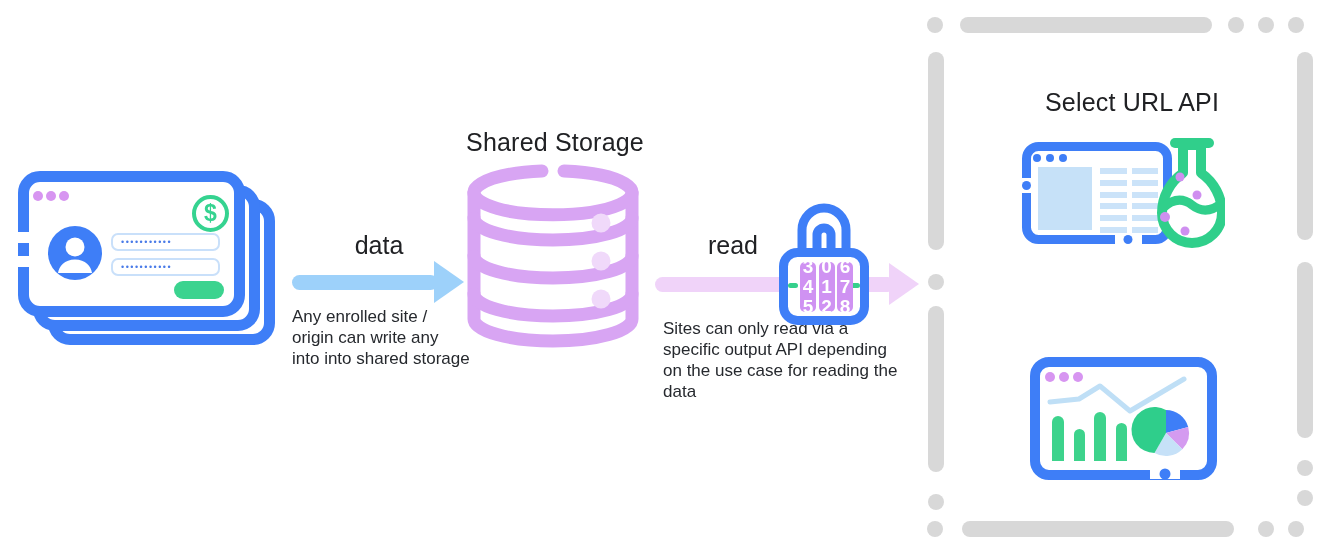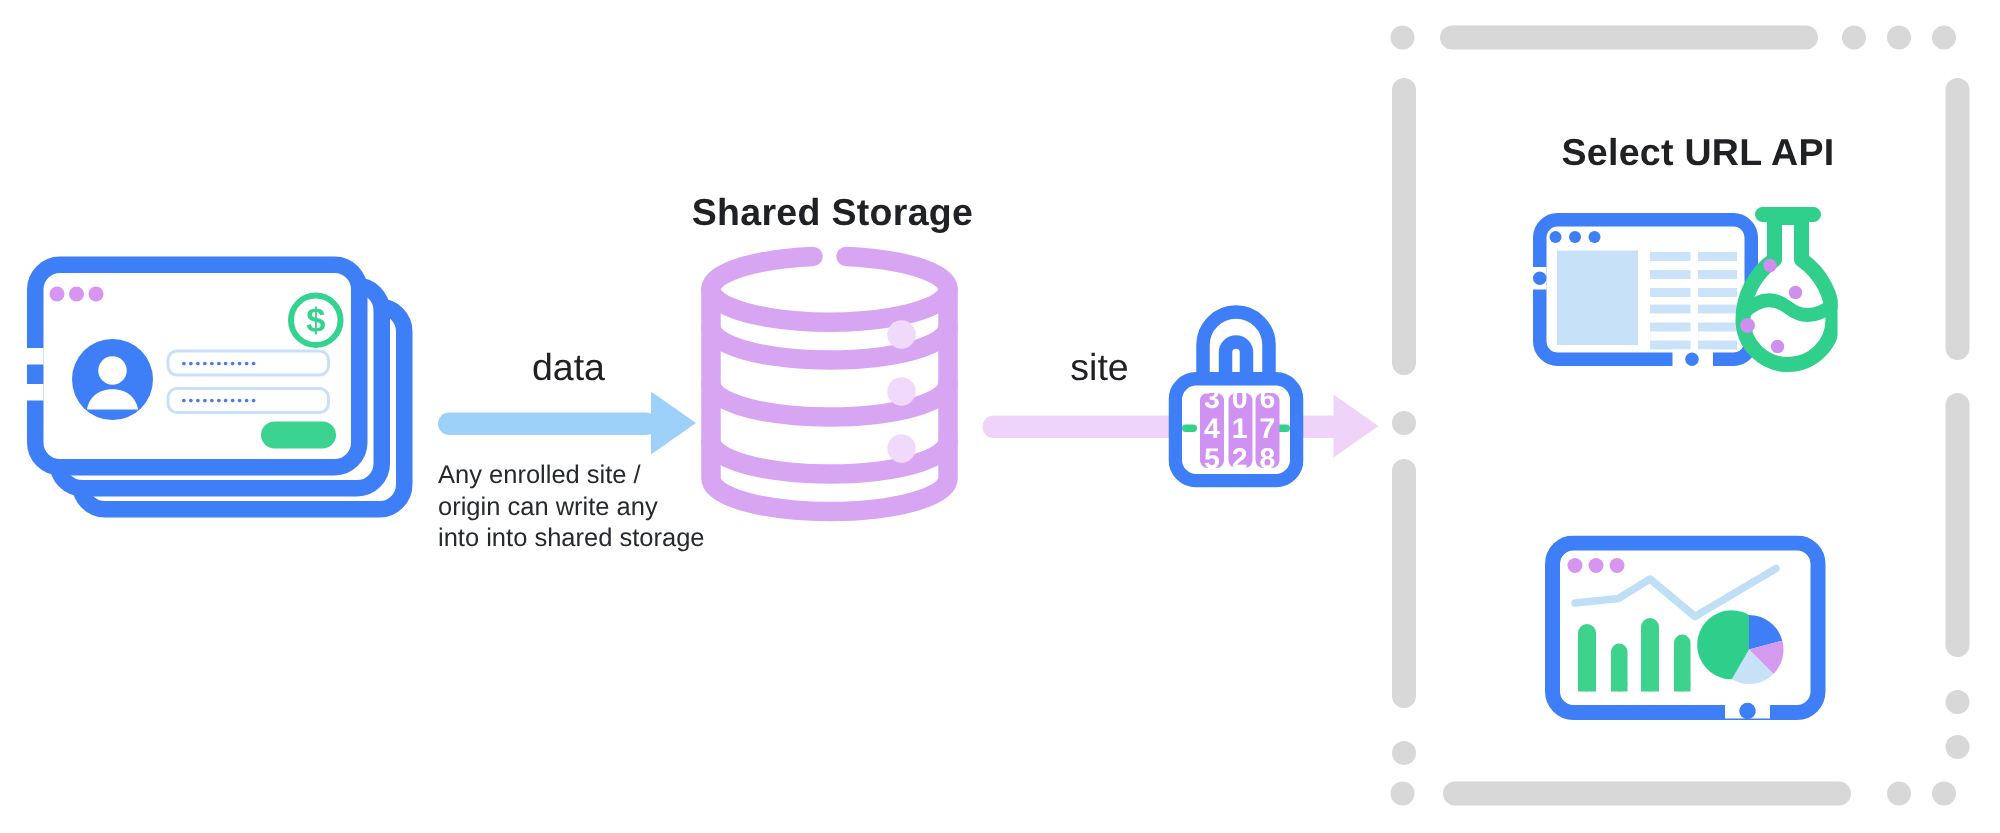--- a/index.html
+++ b/index.html
@@ -18,21 +18,21 @@
   .notch-dot{position:absolute;left:-10px;top:63px;width:9px;height:9px;border-radius:50%;background:#3E7EF7;}
   .dollar{position:absolute;right:5px;top:13px;width:29px;height:29px;border:4px solid #35D390;
           border-radius:50%;color:#35D390;font-size:23px;font-weight:700;text-align:center;line-height:28px;}
   .pw-input{position:absolute;left:82px;width:97px;height:14px;background:#fff;border:2px solid #C9E0FA;
             border-radius:7px;color:#4A7BE8;font-size:9px;letter-spacing:1.5px;line-height:14px;padding-left:8px;overflow:hidden;}
   .login-btn{position:absolute;left:145px;top:99px;width:50px;height:18px;background:#3BD38F;border-radius:9px;}
 
   
   .flow-label{position:absolute;font-size:25px;color:#202124;text-align:center;}
   .caption{position:absolute;font-size:17px;line-height:1.24;color:#26292e;}
-  .big-title{position:absolute;font-size:25px;font-weight:700;color:#202124;text-align:center;letter-spacing:.2px;}
+  .big-title{position:absolute;font-size:25px;font-weight:400;color:#202124;text-align:center;letter-spacing:.2px;}
 
   
   .lock{position:absolute;left:779px;top:198px;width:90px;height:127px;z-index:5;}
   .dial{position:absolute;top:64px;width:16px;height:50px;background:#CF92F2;border-radius:5px;overflow:hidden;
         color:#fff;font-weight:700;font-size:19px;text-align:center;}
   .dial span{display:block;height:20px;line-height:20px;}
   .dial{padding-top:0;}
   .dial-inner{position:relative;top:-5px;}
 
   
@@ -90,25 +90,26 @@
       <path d="M 7 30 V 156 A 79 22 0 0 0 165 156 V 30"></path>
       <path d="M 7 55 A 79 22 0 0 0 165 55"></path>
       <path d="M 7 93 A 79 22 0 0 0 165 93"></path>
       <path d="M 7 131 A 79 22 0 0 0 165 131"></path>
     </g>
     <circle cx="134" cy="60" r="9.5" fill="#F0D9FA"></circle>
     <circle cx="134" cy="98" r="9.5" fill="#F0D9FA"></circle>
     <circle cx="134" cy="136" r="9.5" fill="#F0D9FA"></circle>
   </svg>
 
-  <div class="flow-label" style="left:673px;top:231px;width:120px">site</div>
+  <div class="flow-label" style="left:673px;top:231px;width:120px">read</div>
   <svg class="abs" style="left:655px;top:262px;z-index:1" width="265" height="44" viewBox="0 0 265 44">
     <rect x="0" y="15" width="240" height="15" rx="7.5" fill="#F0D3F9"></rect>
     <polygon points="234,1 264,22 234,43" fill="#F0D3F9"></polygon>
   </svg>
+  <div class="caption" style="left:663px;top:318px;width:240px">Sites can only read via a specific output API depending on the use case for reading the data</div>
 
   <div class="lock">
     <svg width="90" height="127" viewBox="0 0 90 127">
       <g fill="none" stroke="#3E7EF7" stroke-width="9" stroke-linecap="round">
         <path d="M 23 56 V 32 A 22 22 0 0 1 67 32 V 56"></path>
         <path d="M 38 56 V 37 A 7 7 0 0 1 52 37 V 56"></path>
       </g>
       <rect x="4.5" y="54.5" width="81" height="68" rx="14" fill="#fff" stroke="#3E7EF7" stroke-width="9"></rect>
       <rect x="9" y="85" width="10" height="5" rx="2.5" fill="#35D08C"></rect>
       <rect x="71" y="85" width="10" height="5" rx="2.5" fill="#35D08C"></rect>

